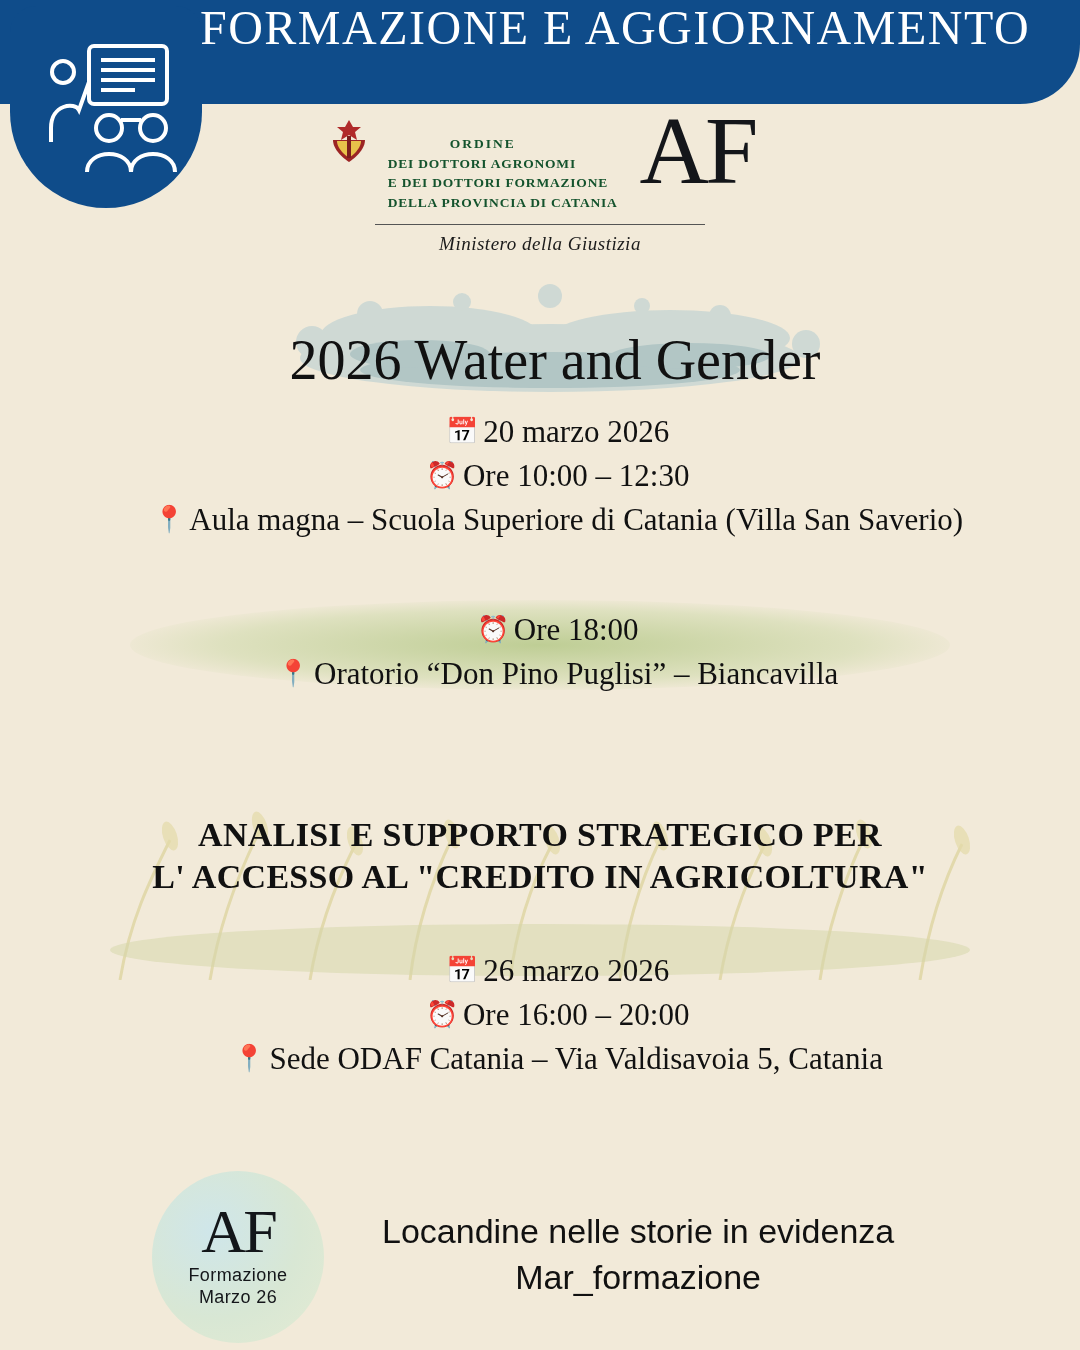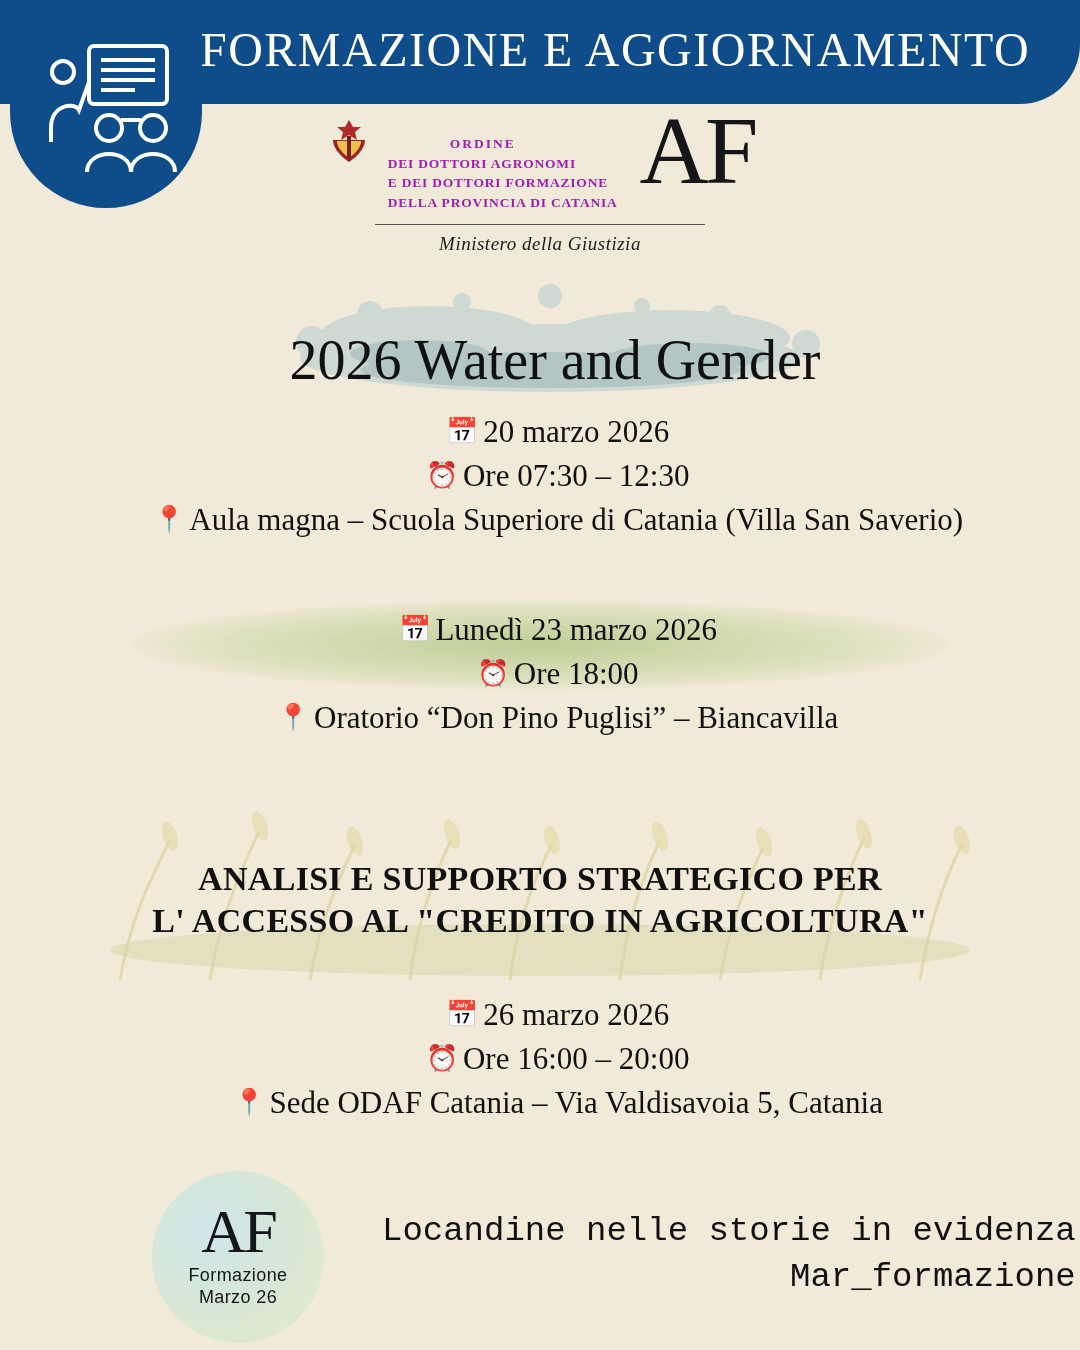--- a/index.html
+++ b/index.html
@@ -20,21 +20,21 @@
   .header-banner {
     position: absolute;
     top: 0;
     left: 0;
     width: 1080px;
     height: 104px;
     background: #0f4c8a;
     border-bottom-left-radius: 0;
     border-bottom-right-radius: 60px;
     display: flex;
-    align-items: center;
+    align-items: flex-start;
     justify-content: center;
   }
   .header-title {
     color: #ffffff;
     font-size: 48px;
     letter-spacing: 1.5px;
     font-family: "Liberation Serif", serif;
     padding-left: 150px;
     padding-bottom: 6px;
     white-space: nowrap;
@@ -79,21 +79,21 @@
     width: 46px;
     padding-top: 6px;
     display: flex;
     justify-content: center;
   }
   .ordine-text {
     font-family: "Liberation Serif", serif;
     font-size: 13.5px;
     line-height: 1.45;
     letter-spacing: 0.8px;
-    color: #a21caf;
+    color: #14532d;
     text-align: left;
     padding-top: 22px;
     font-weight: bold;
   }
   .ordine-text .l1 { padding-left: 62px; letter-spacing: 2px;}
   .af-mark {
     font-family: "Liberation Serif", serif;
     font-size: 96px;
     line-height: 0.9;
     letter-spacing: -4px;
@@ -230,22 +230,22 @@
   .footer-badge .fb-l2 {
     font-family: "Liberation Sans", sans-serif;
     font-size: 18px;
     font-weight: normal;
     letter-spacing: 0.4px;
     color: #14161a;
     line-height: 1.25;
   }
   .footer-text {
     margin-left: 58px;
-    text-align: right;
-    font-family: Liberation Mono, monospace;
+    text-align: center;
+    font-family: Liberation Sans, sans-serif;
     font-size: 34px;
     line-height: 1.35;
     color: #111;
     margin-top: 10px;
   }
 </style>
 </head>
 <body>
 
 <div class="header-banner">
@@ -351,34 +351,31 @@
 </div>
 
 <div class="content">
 
   <div class="event">
     <div class="ev-title-1">2026 Water and Gender</div>
     <p class="ev-line">
       <span class="emoji">📅</span><span>20 marzo 2026</span>
     </p>
     <p class="ev-line">
-      <span class="emoji">⏰</span><span>Ore 07:30 – 12:30</span>
+      <span class="emoji">⏰</span><span>Ore 10:00 – 12:30</span>
     </p>
     <p class="ev-line">
       <span class="emoji">📍</span><span>Aula magna – Scuola Superiore di Catania (Villa San Saverio)</span>
     </p>
   </div>
 
   <div class="spacer-1"></div>
 
   <div class="event">
     <div class="spacer-2"></div>
-    <p class="ev-line">
-      <span class="emoji">📅</span><span>Lunedì 23 marzo 2026</span>
-    </p>
     <p class="ev-line">
       <span class="emoji">⏰</span><span>Ore 18:00</span>
     </p>
     <p class="ev-line">
       <span class="emoji">📍</span><span>Oratorio “Don Pino Puglisi” – Biancavilla</span>
     </p>
   </div>
 
   <div class="spacer-3"></div>
 

